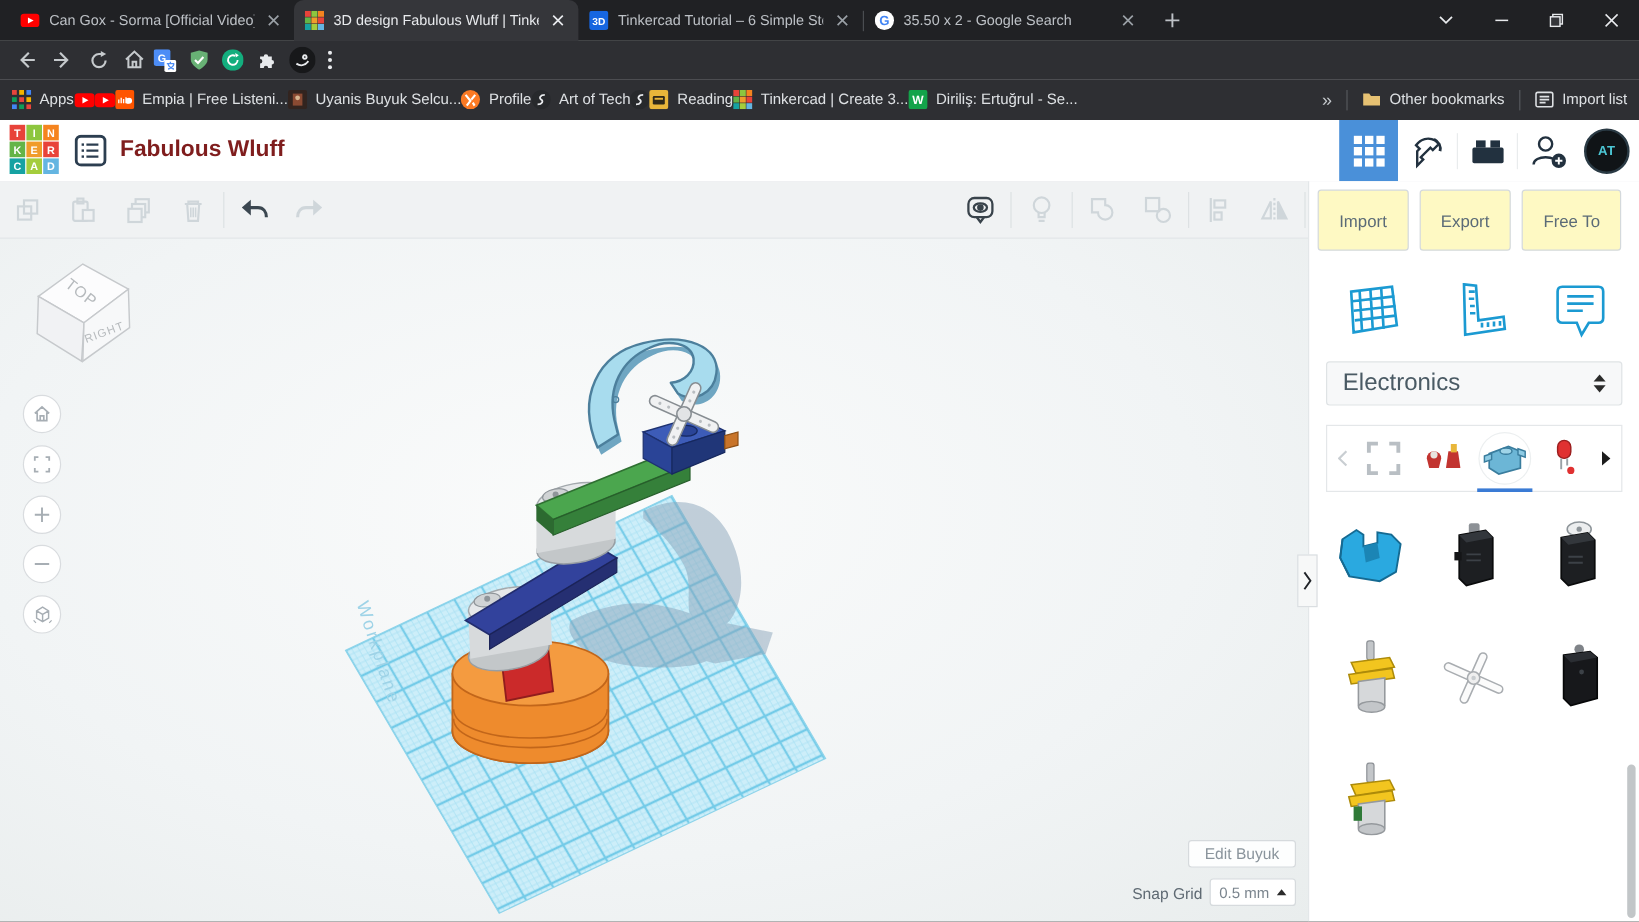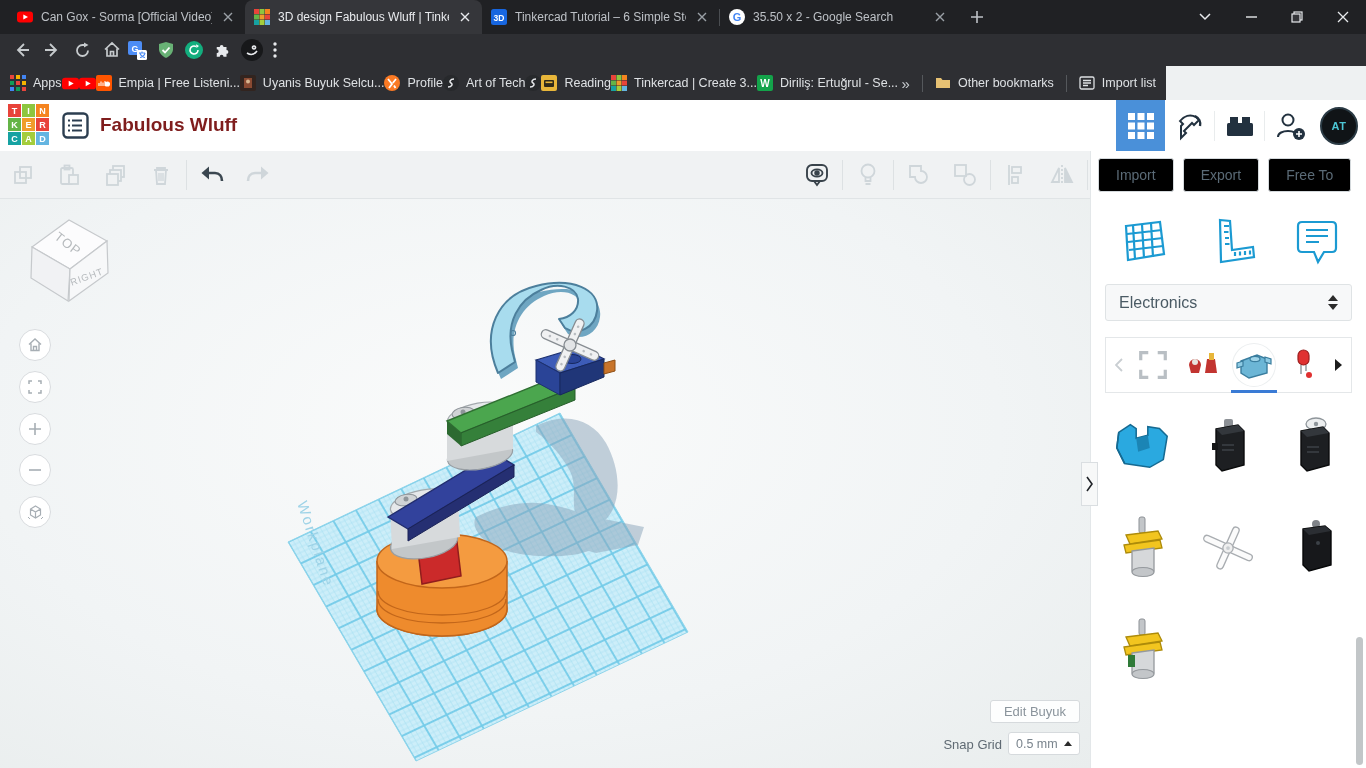--- a/index.html
+++ b/index.html
@@ -20,21 +20,21 @@
   .winctl .wbtn{width:46px;height:34px;display:flex;align-items:center;justify-content:center}
 
   .addressbar{position:absolute;top:34px;left:0;width:1366px;height:32px;background:#2e2f33;display:flex;align-items:center;padding:0 8px;gap:2px}
   .navic{width:28px;height:28px;display:flex;align-items:center;justify-content:center;border-radius:50%}
   .urlpill{flex:1;height:28px;background:#202124;border-radius:14px;display:flex;align-items:center;padding:0 12px;margin:0 6px;gap:8px;min-width:0}
   .urltext{font-size:13px;white-space:nowrap;overflow:hidden;flex:1}
   .urltext .dim{color:#9aa0a6}
   .urltext .host{color:#e8eaed}
   .extrow{display:flex;align-items:center;gap:10px;padding-right:4px}
 
-  .bookmarksbar{position:absolute;top:66px;left:0;width:1166px;height:34px;background:#2e2f33;display:flex;align-items:center;padding:0 10px;}
+  .bookmarksbar{position:absolute;top:66px;left:0;width:1366px;height:34px;background:#2e2f33;display:flex;align-items:center;padding:0 10px;}
   .bm{display:flex;align-items:center;gap:7px;font-size:12.5px;color:#dee1e4;white-space:nowrap}
   .bm .ic{width:16px;height:16px;flex:0 0 16px}
   .bmsep{width:1px;height:17px;background:#55585c}
   .bmright{margin-left:auto;display:flex;align-items:center;gap:12px}
   .ovf{color:#c7cbcf;font-size:15px}
 
   
   .tc-header{position:absolute;top:100px;left:0;width:1366px;height:51px;background:#fff;box-shadow:0 1px 0 #e4e7e9}
   .logo{position:absolute;left:8px;top:104px;display:grid;grid-template-columns:repeat(3,13px);grid-auto-rows:13px;gap:1px}
   .logo span{display:flex;align-items:center;justify-content:center;font-size:9px;font-weight:bold;color:#fff}
@@ -47,23 +47,23 @@
   .avatar{width:38px;height:38px;border-radius:50%;background:#101417;border:2px solid #2a3a44;color:#4cc6d4;font-size:11px;font-weight:bold;display:flex;align-items:center;justify-content:center;margin:0 8px 0 6px;letter-spacing:.5px}
 
   
   .tc-toolbar{position:absolute;top:151px;left:0;width:1090px;height:48px;background:#f0f2f3;border-bottom:1px solid #e0e4e6;display:flex;align-items:center}
   .tbtn{width:46px;height:48px;display:flex;align-items:center;justify-content:center}
   .tsep{width:1px;height:30px;background:#dde1e3;margin:0 2px}
   .tb-right{margin-left:auto;display:flex;align-items:center}
 
   .side-column{position:absolute;top:151px;left:1090px;width:276px;height:617px;background:#fff;border-left:1px solid #e3e7e9;overflow:hidden}
   .actions-row{display:flex;gap:9px;padding:7px 0 0 7px}
-  .actbtn{height:34px;padding:16px 17px;background:#000000;border:1px solid #d4d9dc;border-radius:3px;font-size:14px;color:#5b6b77;display:flex;align-items:center}
+  .actbtn{height:51px;padding:16px 17px;background:#fef9c3;border:1px solid #d4d9dc;border-radius:3px;font-size:14px;color:#5b6b77;display:flex;align-items:center}
   .panel-icons{display:flex;justify-content:space-between;padding:24px 26px 18px 26px;align-items:center}
-  .select-box{margin:0 14px;height:37px;border:1px solid #dfe3e5;background:#f7f8f9;border-radius:3px;display:flex;align-items:center;justify-content:space-between;padding:0 13px;font-size:16px;color:#4a5a64}
+  .select-box{margin:0 14px;height:37px;border:1px solid #dfe3e5;background:#f7f8f9;border-radius:3px;display:flex;align-items:center;justify-content:space-between;padding:0 13px;font-size:20px;color:#4a5a64}
   .spinner{display:flex;flex-direction:column;gap:3px}
   .spinner i{width:0;height:0;border-left:5px solid transparent;border-right:5px solid transparent;display:block}
   .spinner .up{border-bottom:6px solid #2b2b2b}
   .spinner .dn{border-top:6px solid #2b2b2b}
   .scroller{margin:16px 14px 0 14px;height:56px;border:1px solid #e4e7e9;background:#fff;display:flex;align-items:center;padding:0 4px}
   .scr-arrow{width:18px;display:flex;align-items:center;justify-content:center}
   .scr-item{flex:1;height:56px;display:flex;align-items:center;justify-content:center;position:relative}
   .scr-item.sel::before{content:"";position:absolute;width:42px;height:42px;border-radius:50%;background:#fff;box-shadow:0 0 0 1px #eceff0}
   .scr-item.sel::after{content:"";position:absolute;bottom:0;left:50%;transform:translateX(-50%);width:46px;height:3px;background:#3a7bd5}
   .scr-item svg{position:relative}

